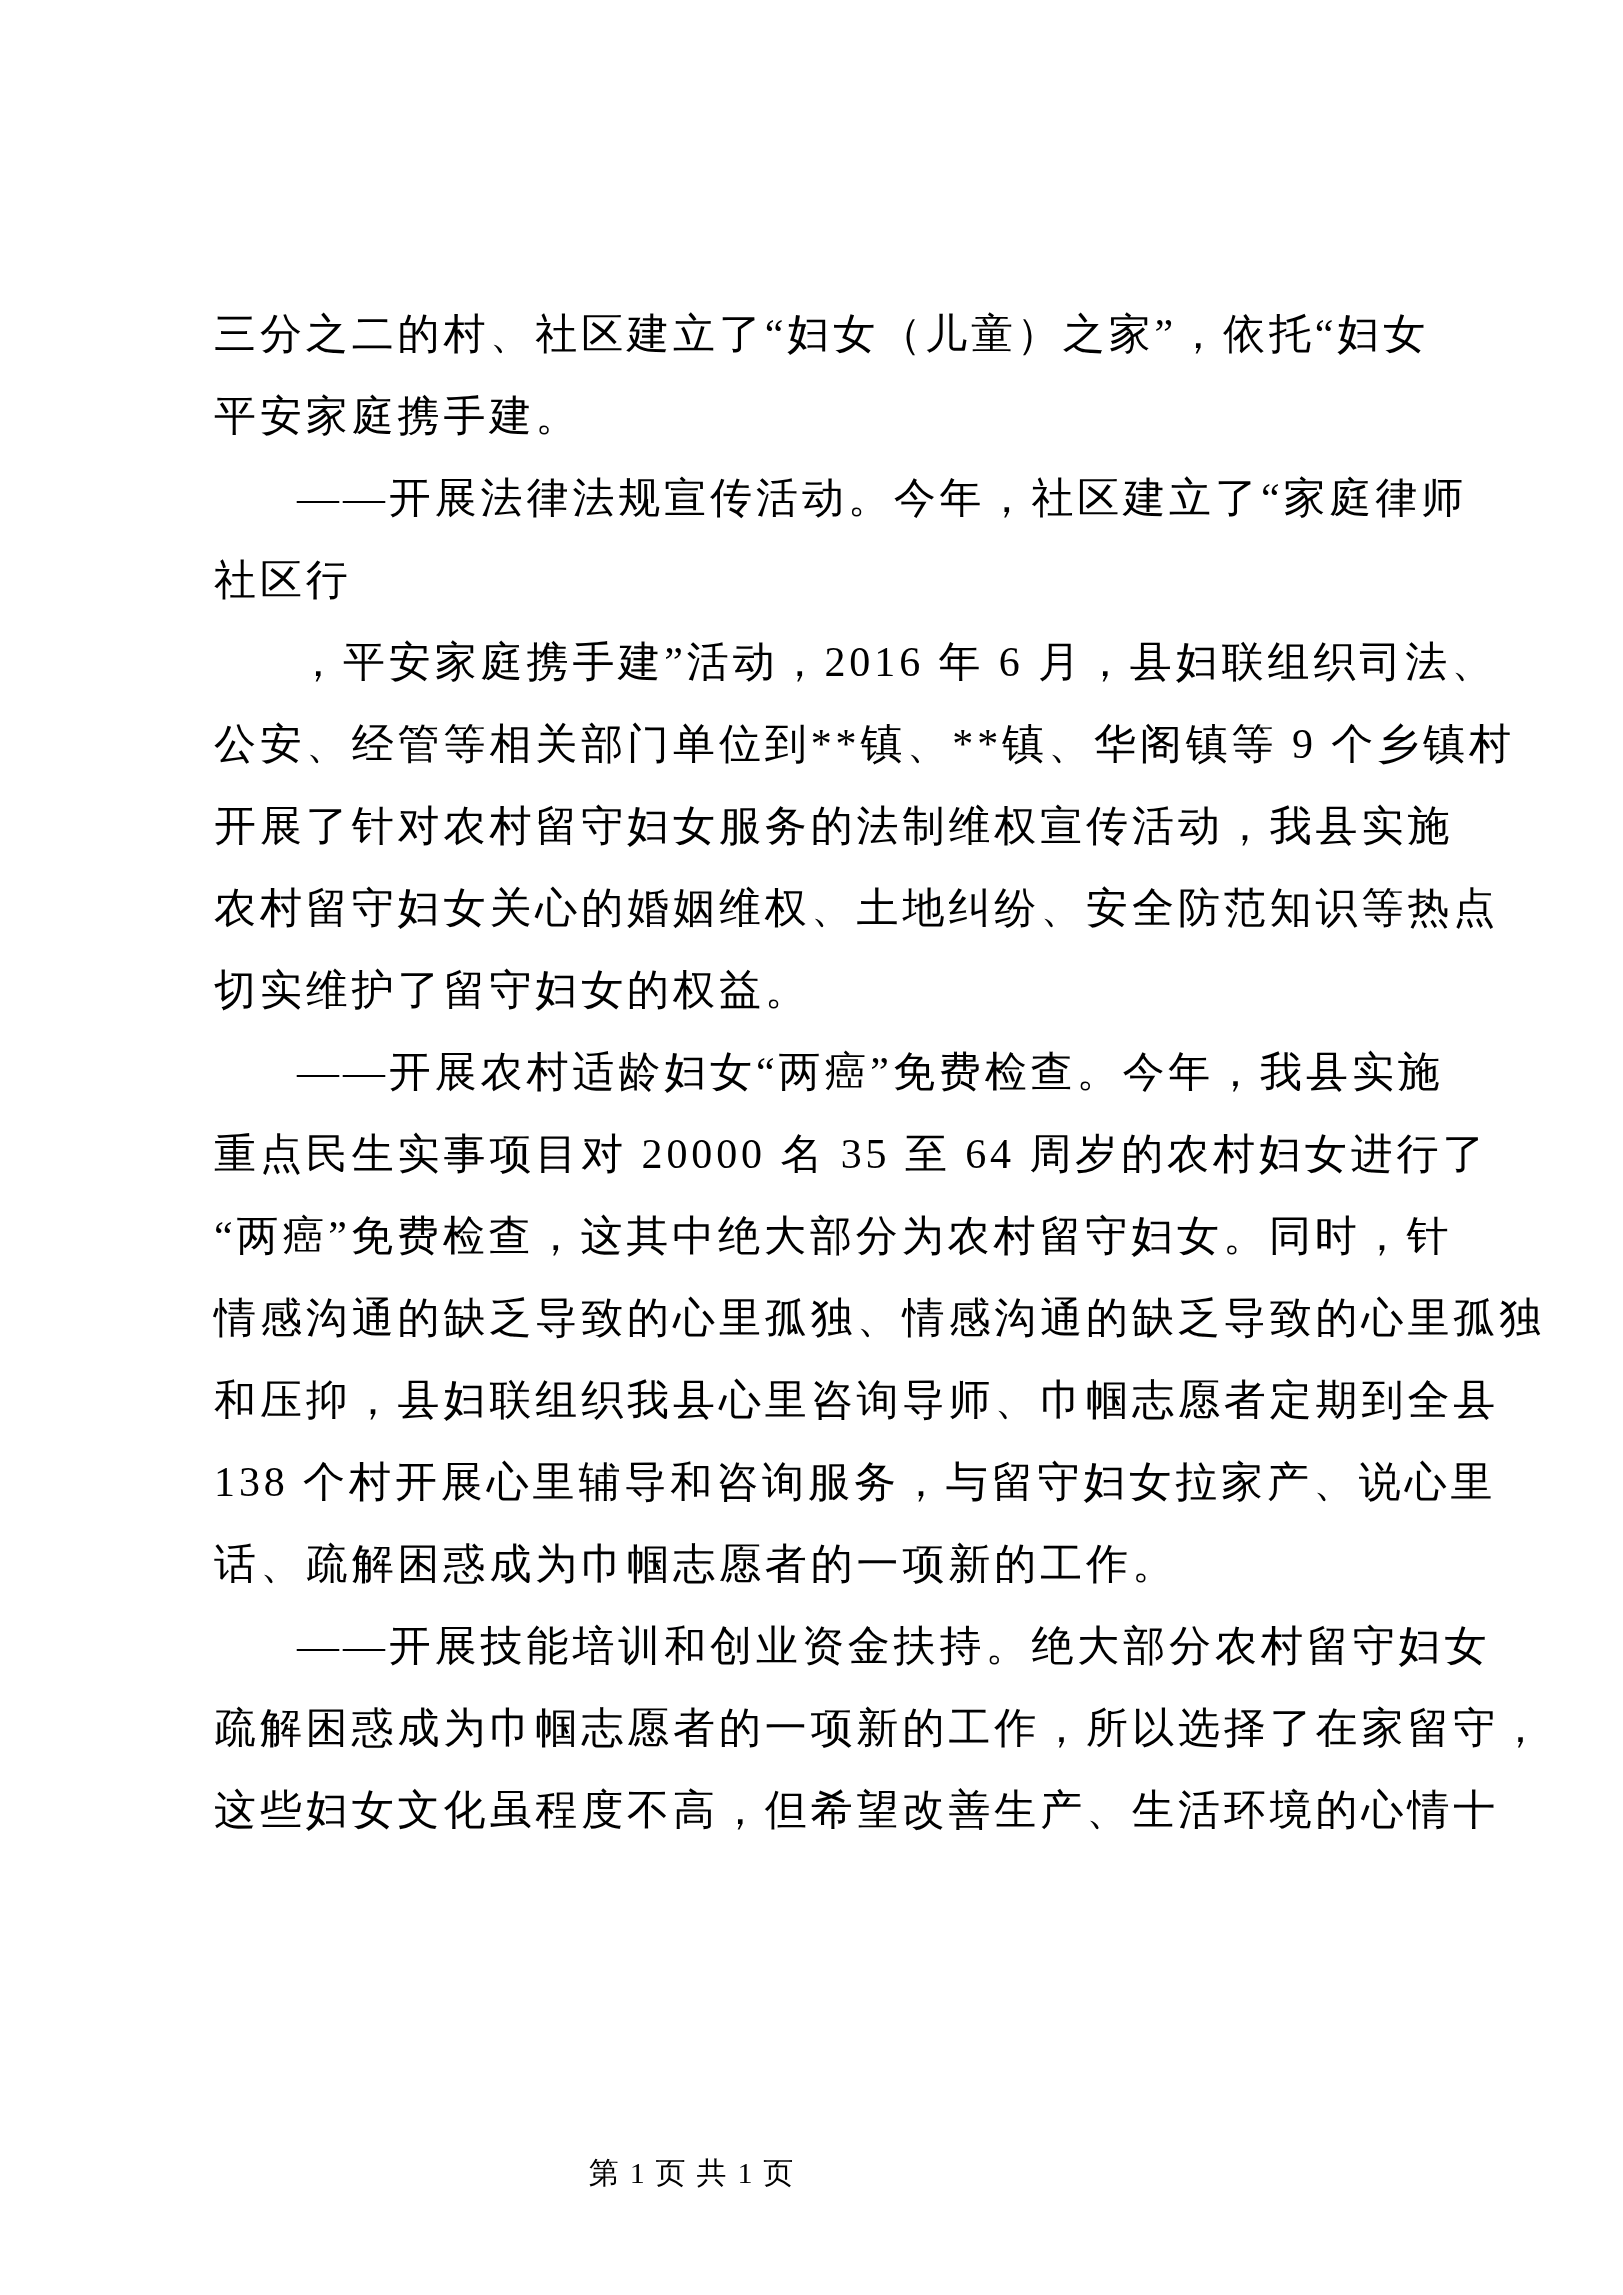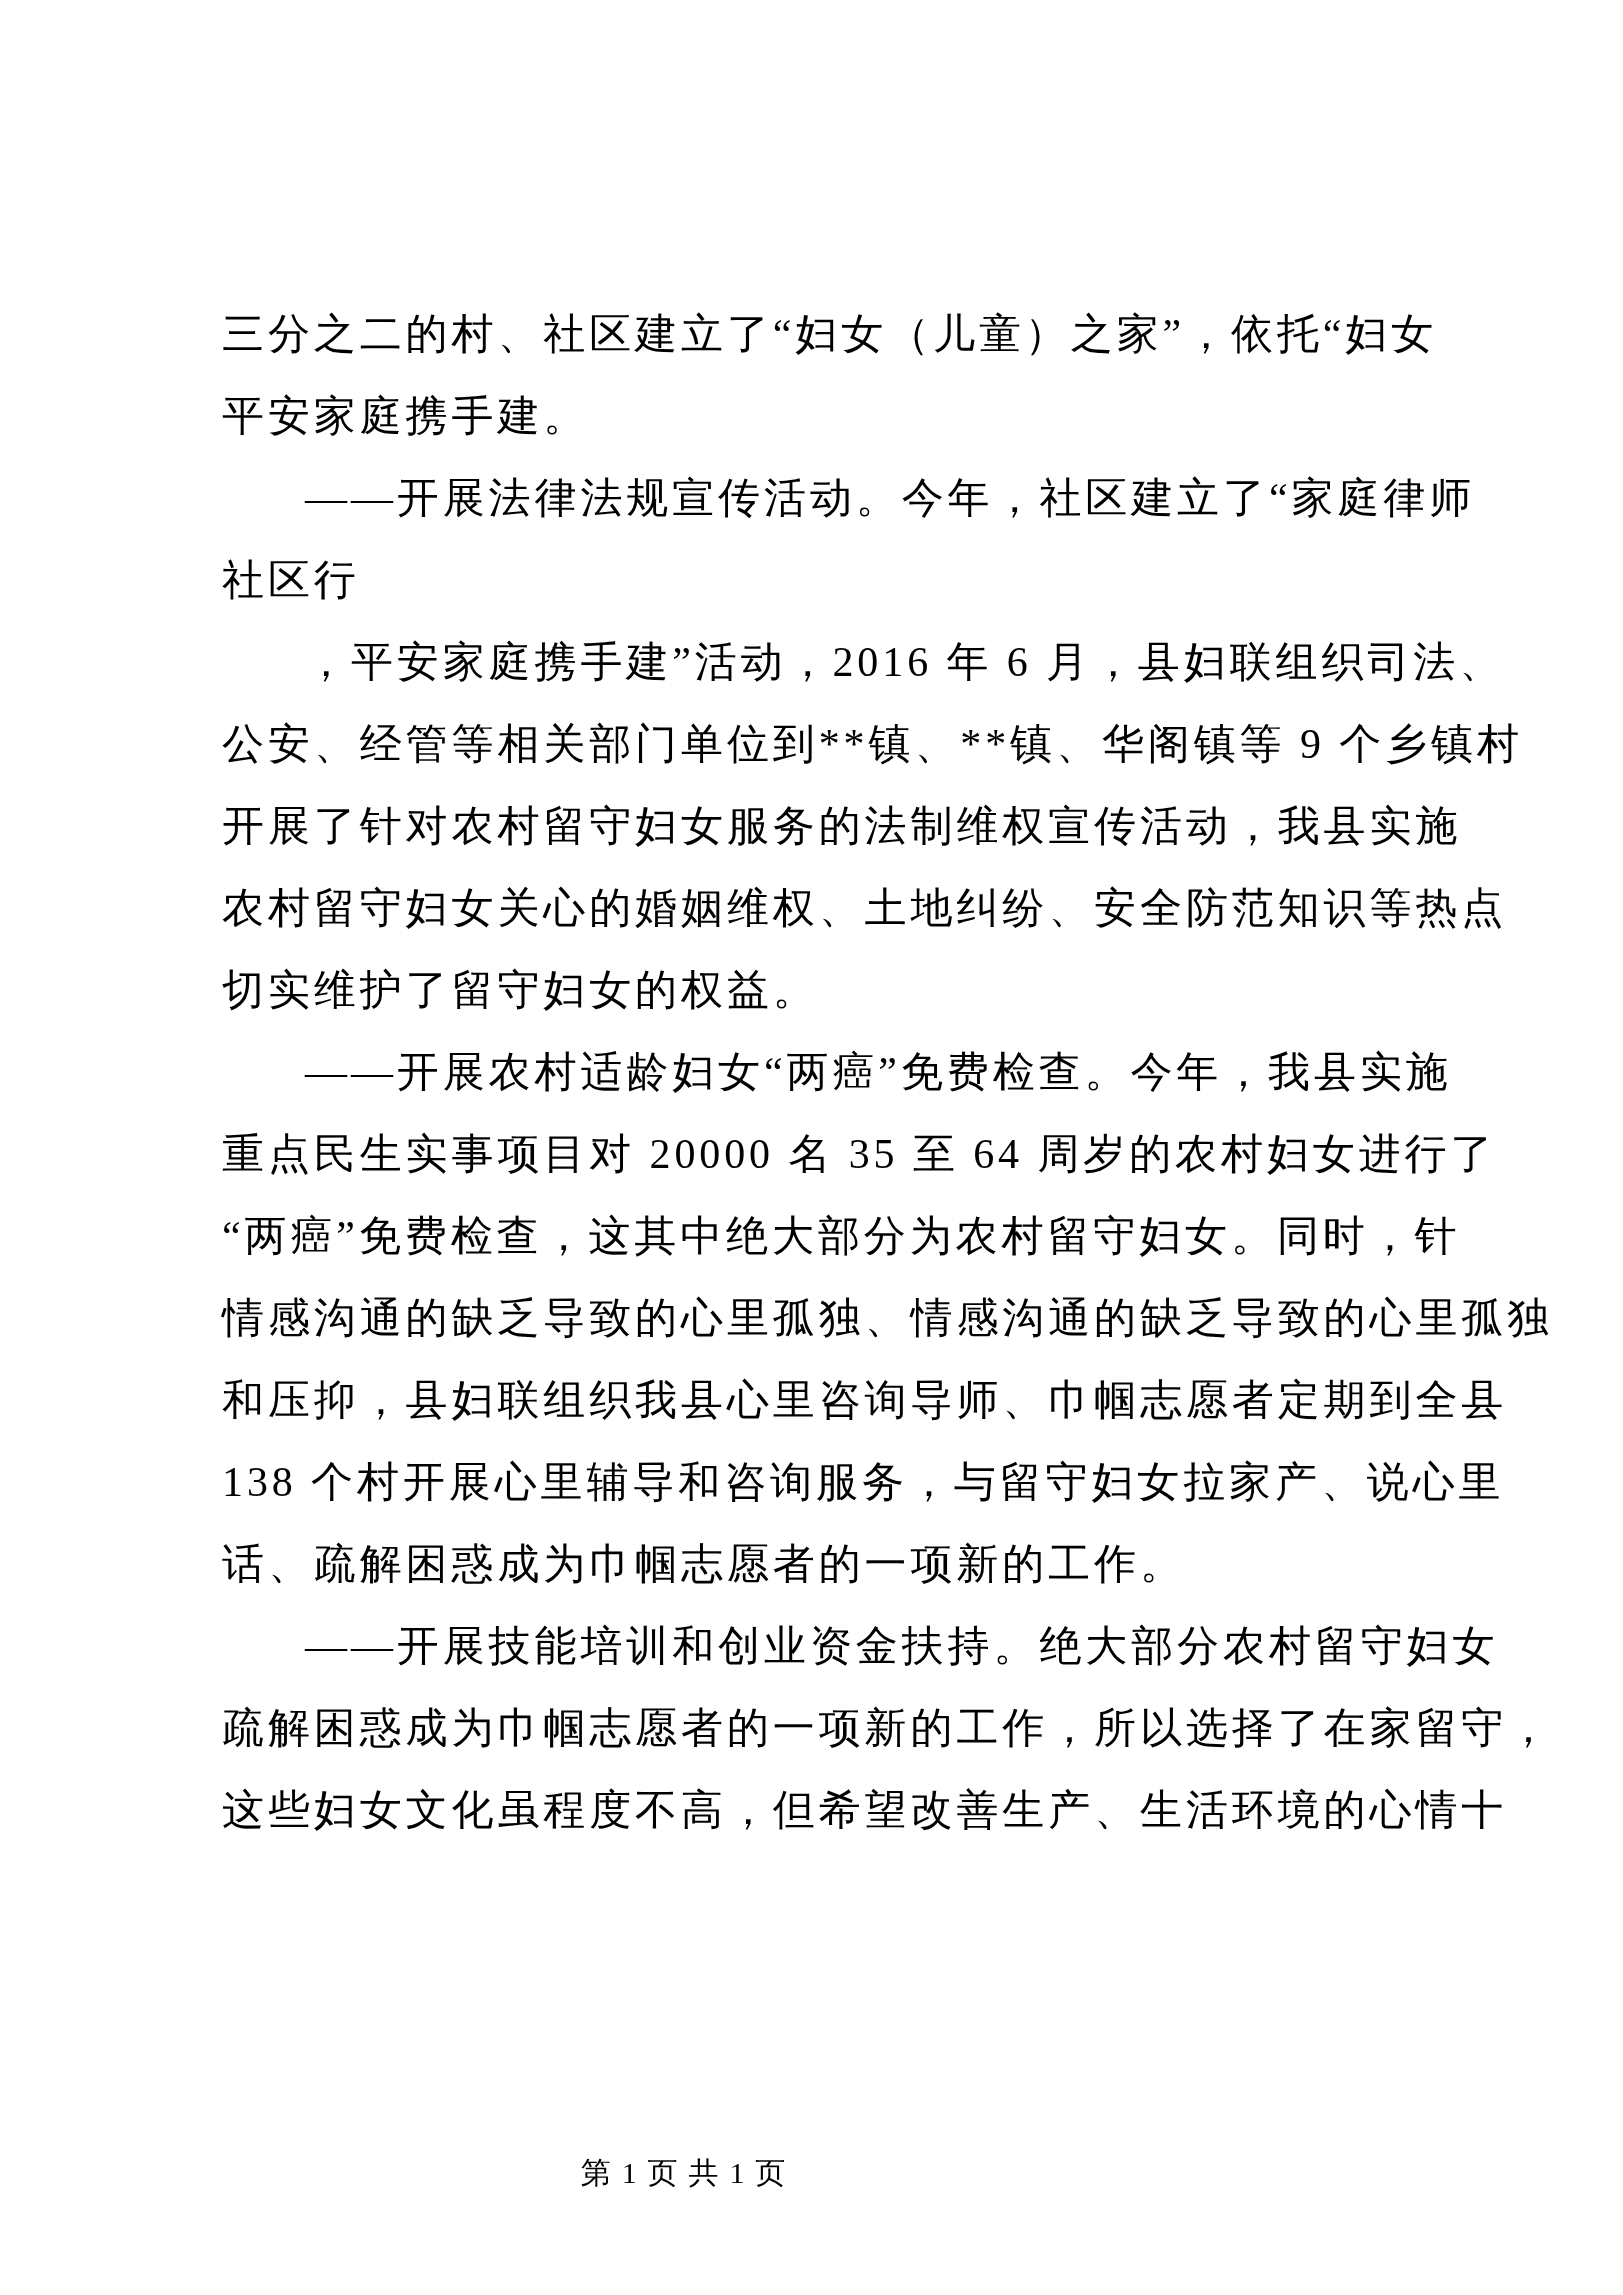--- a/index.html
+++ b/index.html
@@ -18,38 +18,38 @@
   .page {
     position: absolute;
     left: 0;
     top: 0;
     width: 1623px;
     height: 2295px;
     background: #ffffff;
   }
   .content {
     position: absolute;
-    left: 222px;
+    left: 214px;
     top: 293px;
     width: 1228px;
   }
   .line {
     height: 82px;
     line-height: 82px;
     font-size: 42px;
     letter-spacing: 3.9px;
     white-space: nowrap;
     font-weight: 400;
   }
   .line.indent {
     padding-left: 83px;
   }
   .footer {
     position: absolute;
-    left: 4px;
+    left: 12px;
     top: 2119px;
     width: 1323px;
     text-align: center;
     font-size: 30px;
     letter-spacing: 1.7px;
     white-space: pre;
   }
 </style>
 </head>
 <body>

